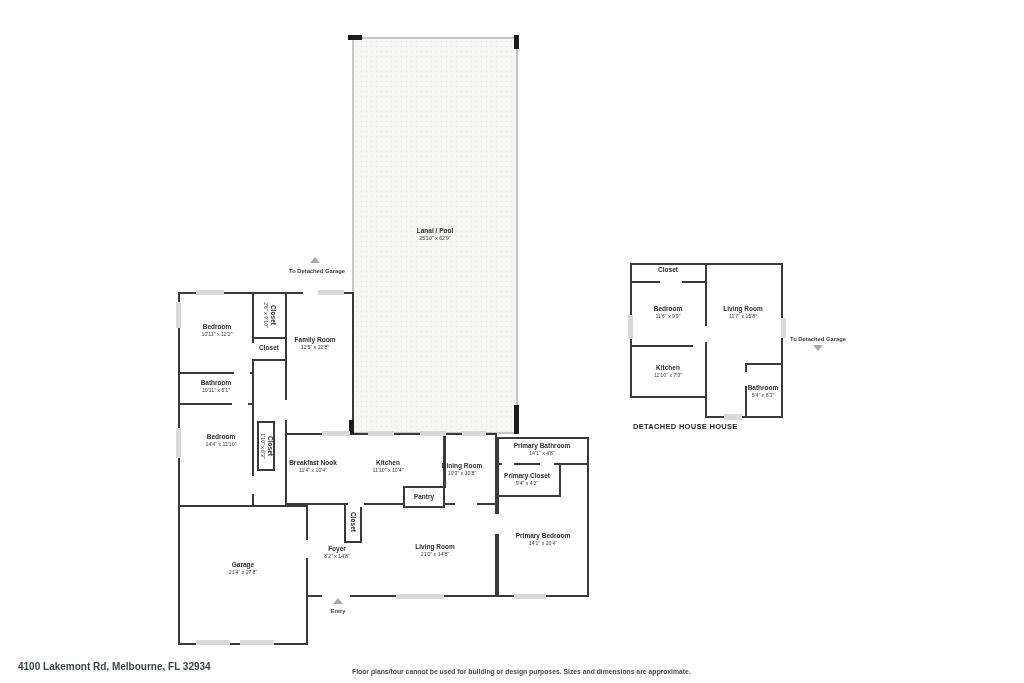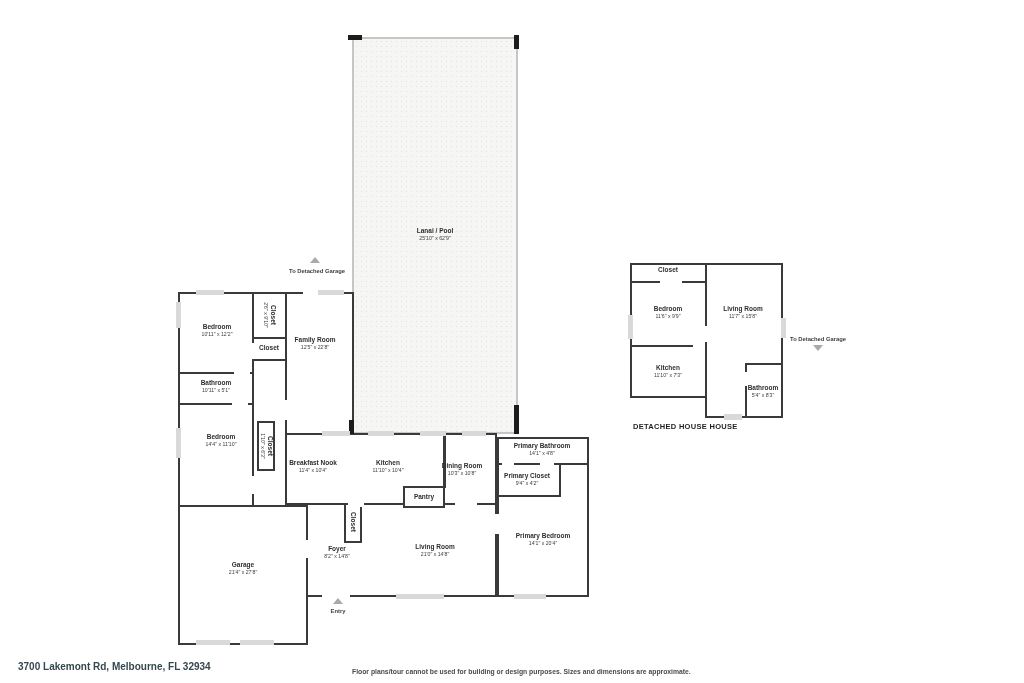--- a/index.html
+++ b/index.html
@@ -207,16 +207,16 @@
     <span class="dm">11'10" x 7'3"</span>
   </div>
   <div class="lbl" style="left:763px;top:392px;">
     <span class="nm">Bathroom</span>
     <span class="dm">5'4" x 8'3"</span>
   </div>
   <div class="route" style="left:818px;top:339px;">To Detached Garage</div>
   <div class="tri-down" style="left:813px;top:345px;"></div>
   <div class="gh-title">DETACHED HOUSE HOUSE</div>
 
-  <div class="address">3700 Lakemont Rd, Melbourne, FL 32934</div>
+  <div class="address">4100 Lakemont Rd, Melbourne, FL 32934</div>
   <div class="disclaimer">Floor plans/tour cannot be used for building or design purposes. Sizes and dimensions are approximate.</div>
 
 </div>
 
 </body></html>

